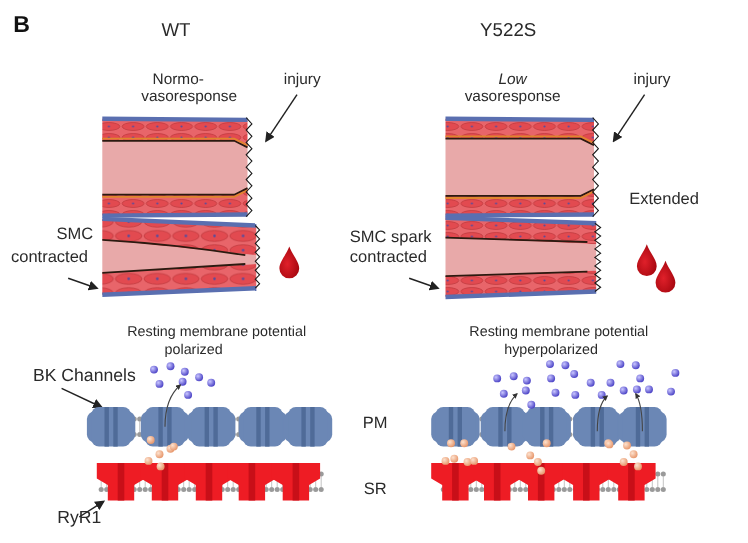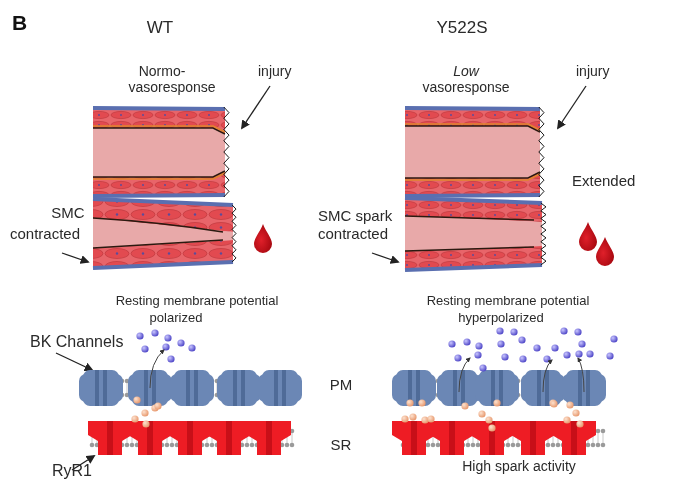--- a/index.html
+++ b/index.html
@@ -777,14 +777,13 @@
 
   <div class="t c" style="left:462px;top:18px;font-size:17px;">Y522S</div>
   <div class="t c" style="left:466px;top:63px;font-size:14px;font-style:italic;">Low</div>
   <div class="t c" style="left:466px;top:79px;font-size:14px;">vasoresponse</div>
   <div class="t" style="left:576px;top:63px;font-size:14px;">injury</div>
   <div class="t" style="left:318px;top:207px;font-size:15px;">SMC spark</div>
   <div class="t" style="left:318px;top:225px;font-size:15px;">contracted</div>
   <div class="t" style="left:572px;top:172px;font-size:15px;">Extended</div>
   <div class="t c" style="left:508px;top:293px;font-size:13px;">Resting membrane potential</div>
   <div class="t c" style="left:501px;top:310px;font-size:13px;">hyperpolarized</div>
-  <div class="t c" style="left:519px;top:458px;font-size:14px;">High spark activity</div>
 </div>
 
 </body></html>

